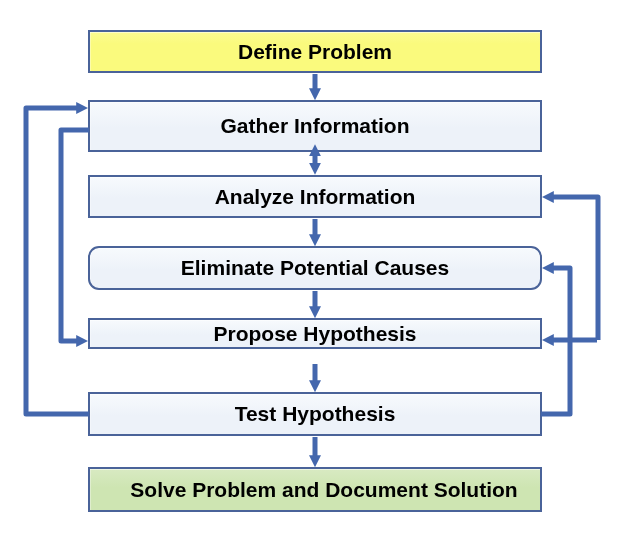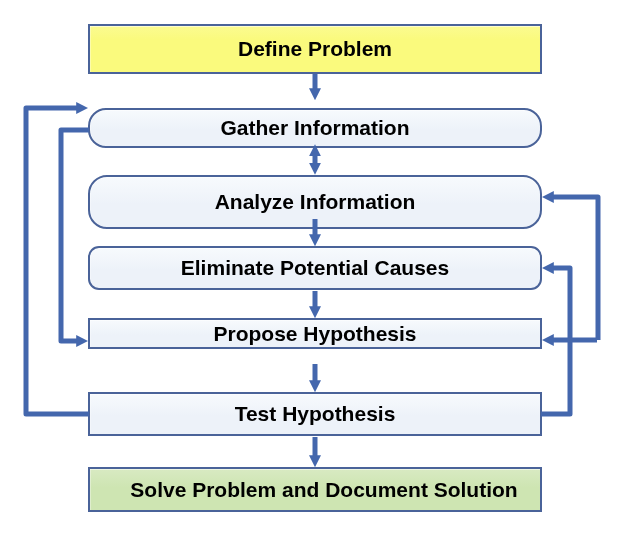--- a/index.html
+++ b/index.html
@@ -46,29 +46,29 @@
     stroke-width: 5;
     stroke-linejoin: round;
     stroke-linecap: butt;
   }
 </style>
 </head>
 <body>
 
 <div class="canvas">
 
-  <div class="box fill-yellow" style="top:24px;  height:50px;">
+  <div class="box fill-yellow" style="top:30px;  height:43px;">
     <span>Define Problem</span>
   </div>
 
-  <div class="box fill-light" style="top:108px; height:40px;border-radius:18px;">
+  <div class="box fill-light" style="top:100px; height:52px;">
     <span>Gather Information</span>
   </div>
 
-  <div class="box fill-light" style="top:175px; height:54px;border-radius:19px;">
+  <div class="box fill-light" style="top:175px; height:43px;">
     <span>Analyze Information</span>
   </div>
 
   <div class="box fill-light" style="top:246px; height:44px;border-radius:11px;">
     <span>Eliminate Potential Causes</span>
   </div>
 
   <div class="box fill-light" style="top:318px; height:31px;">
     <span>Propose Hypothesis</span>
   </div>

